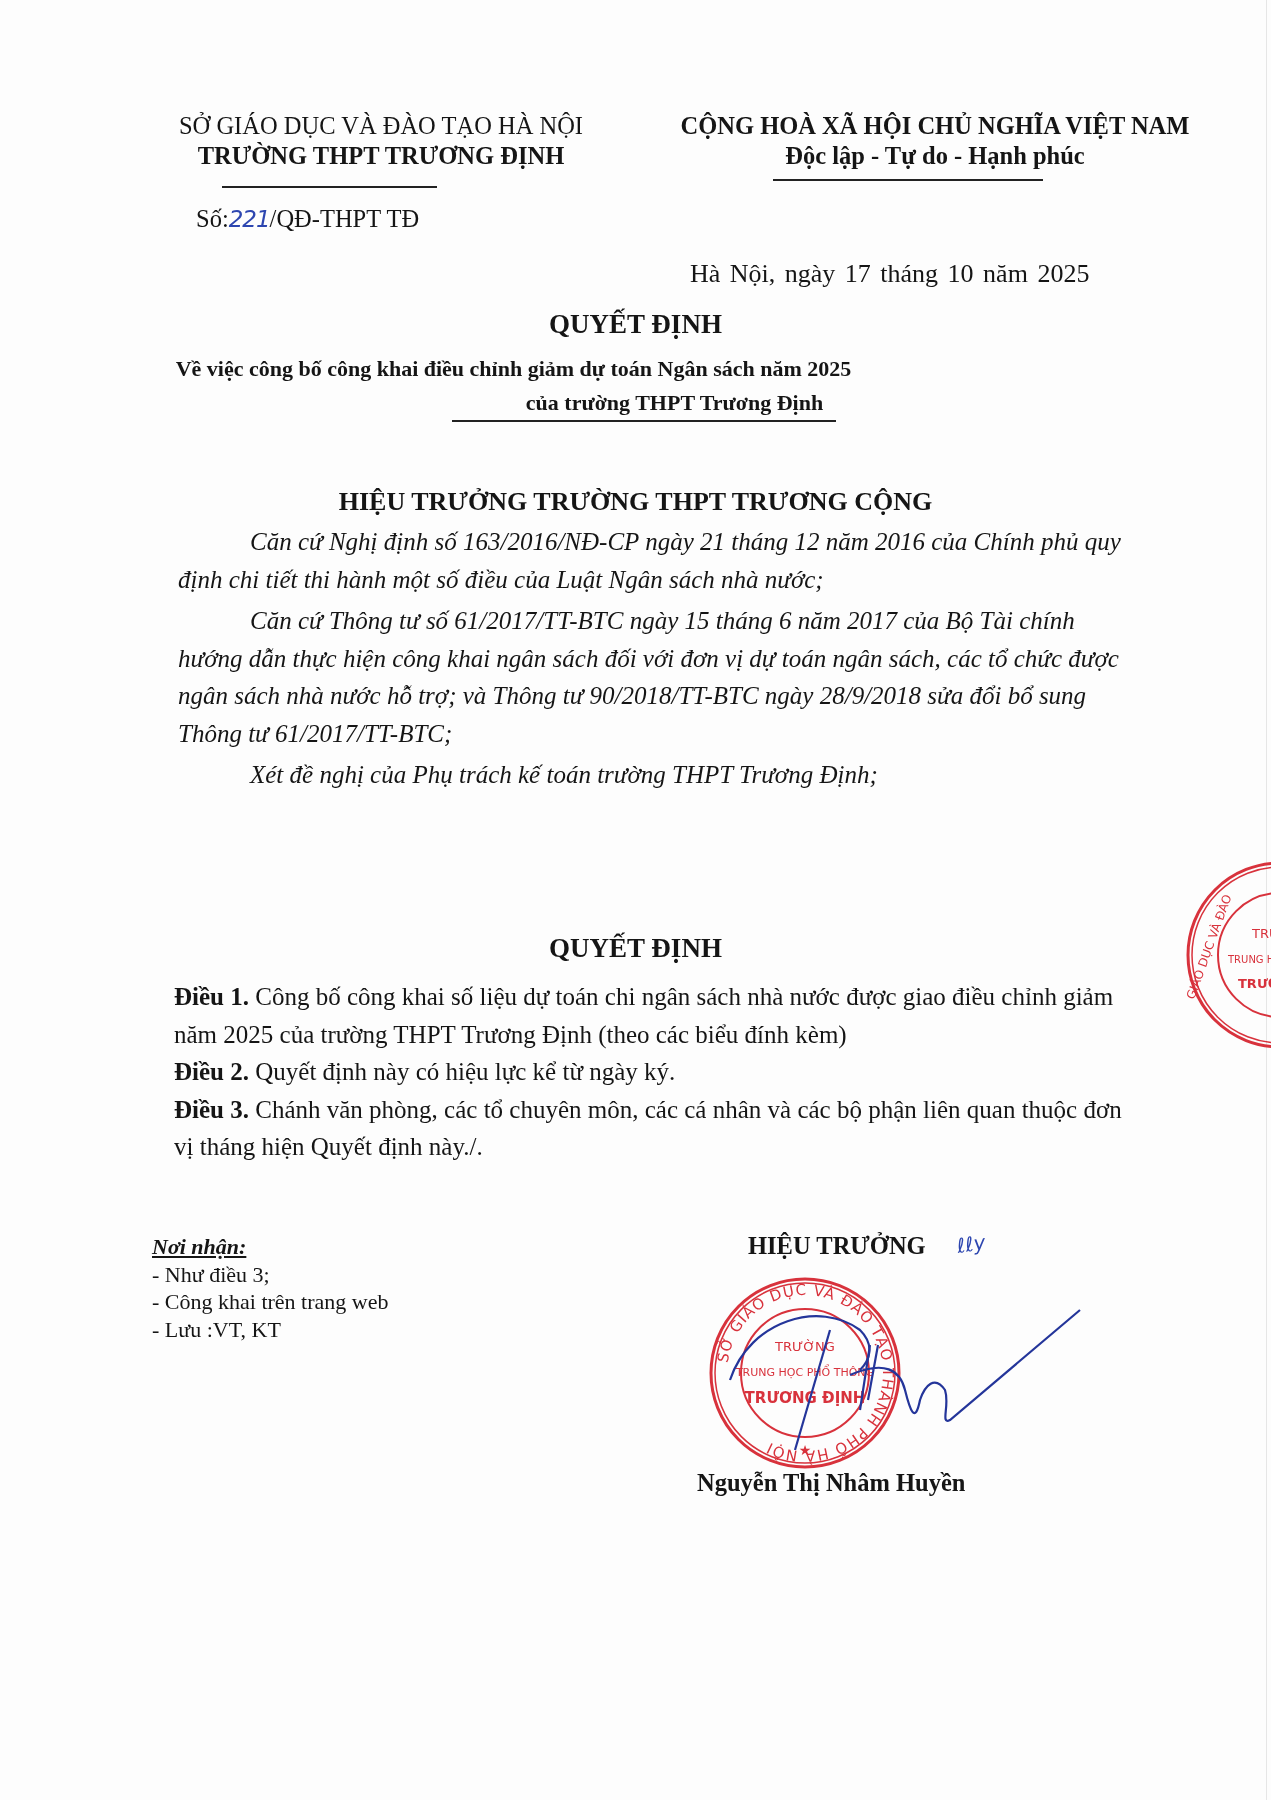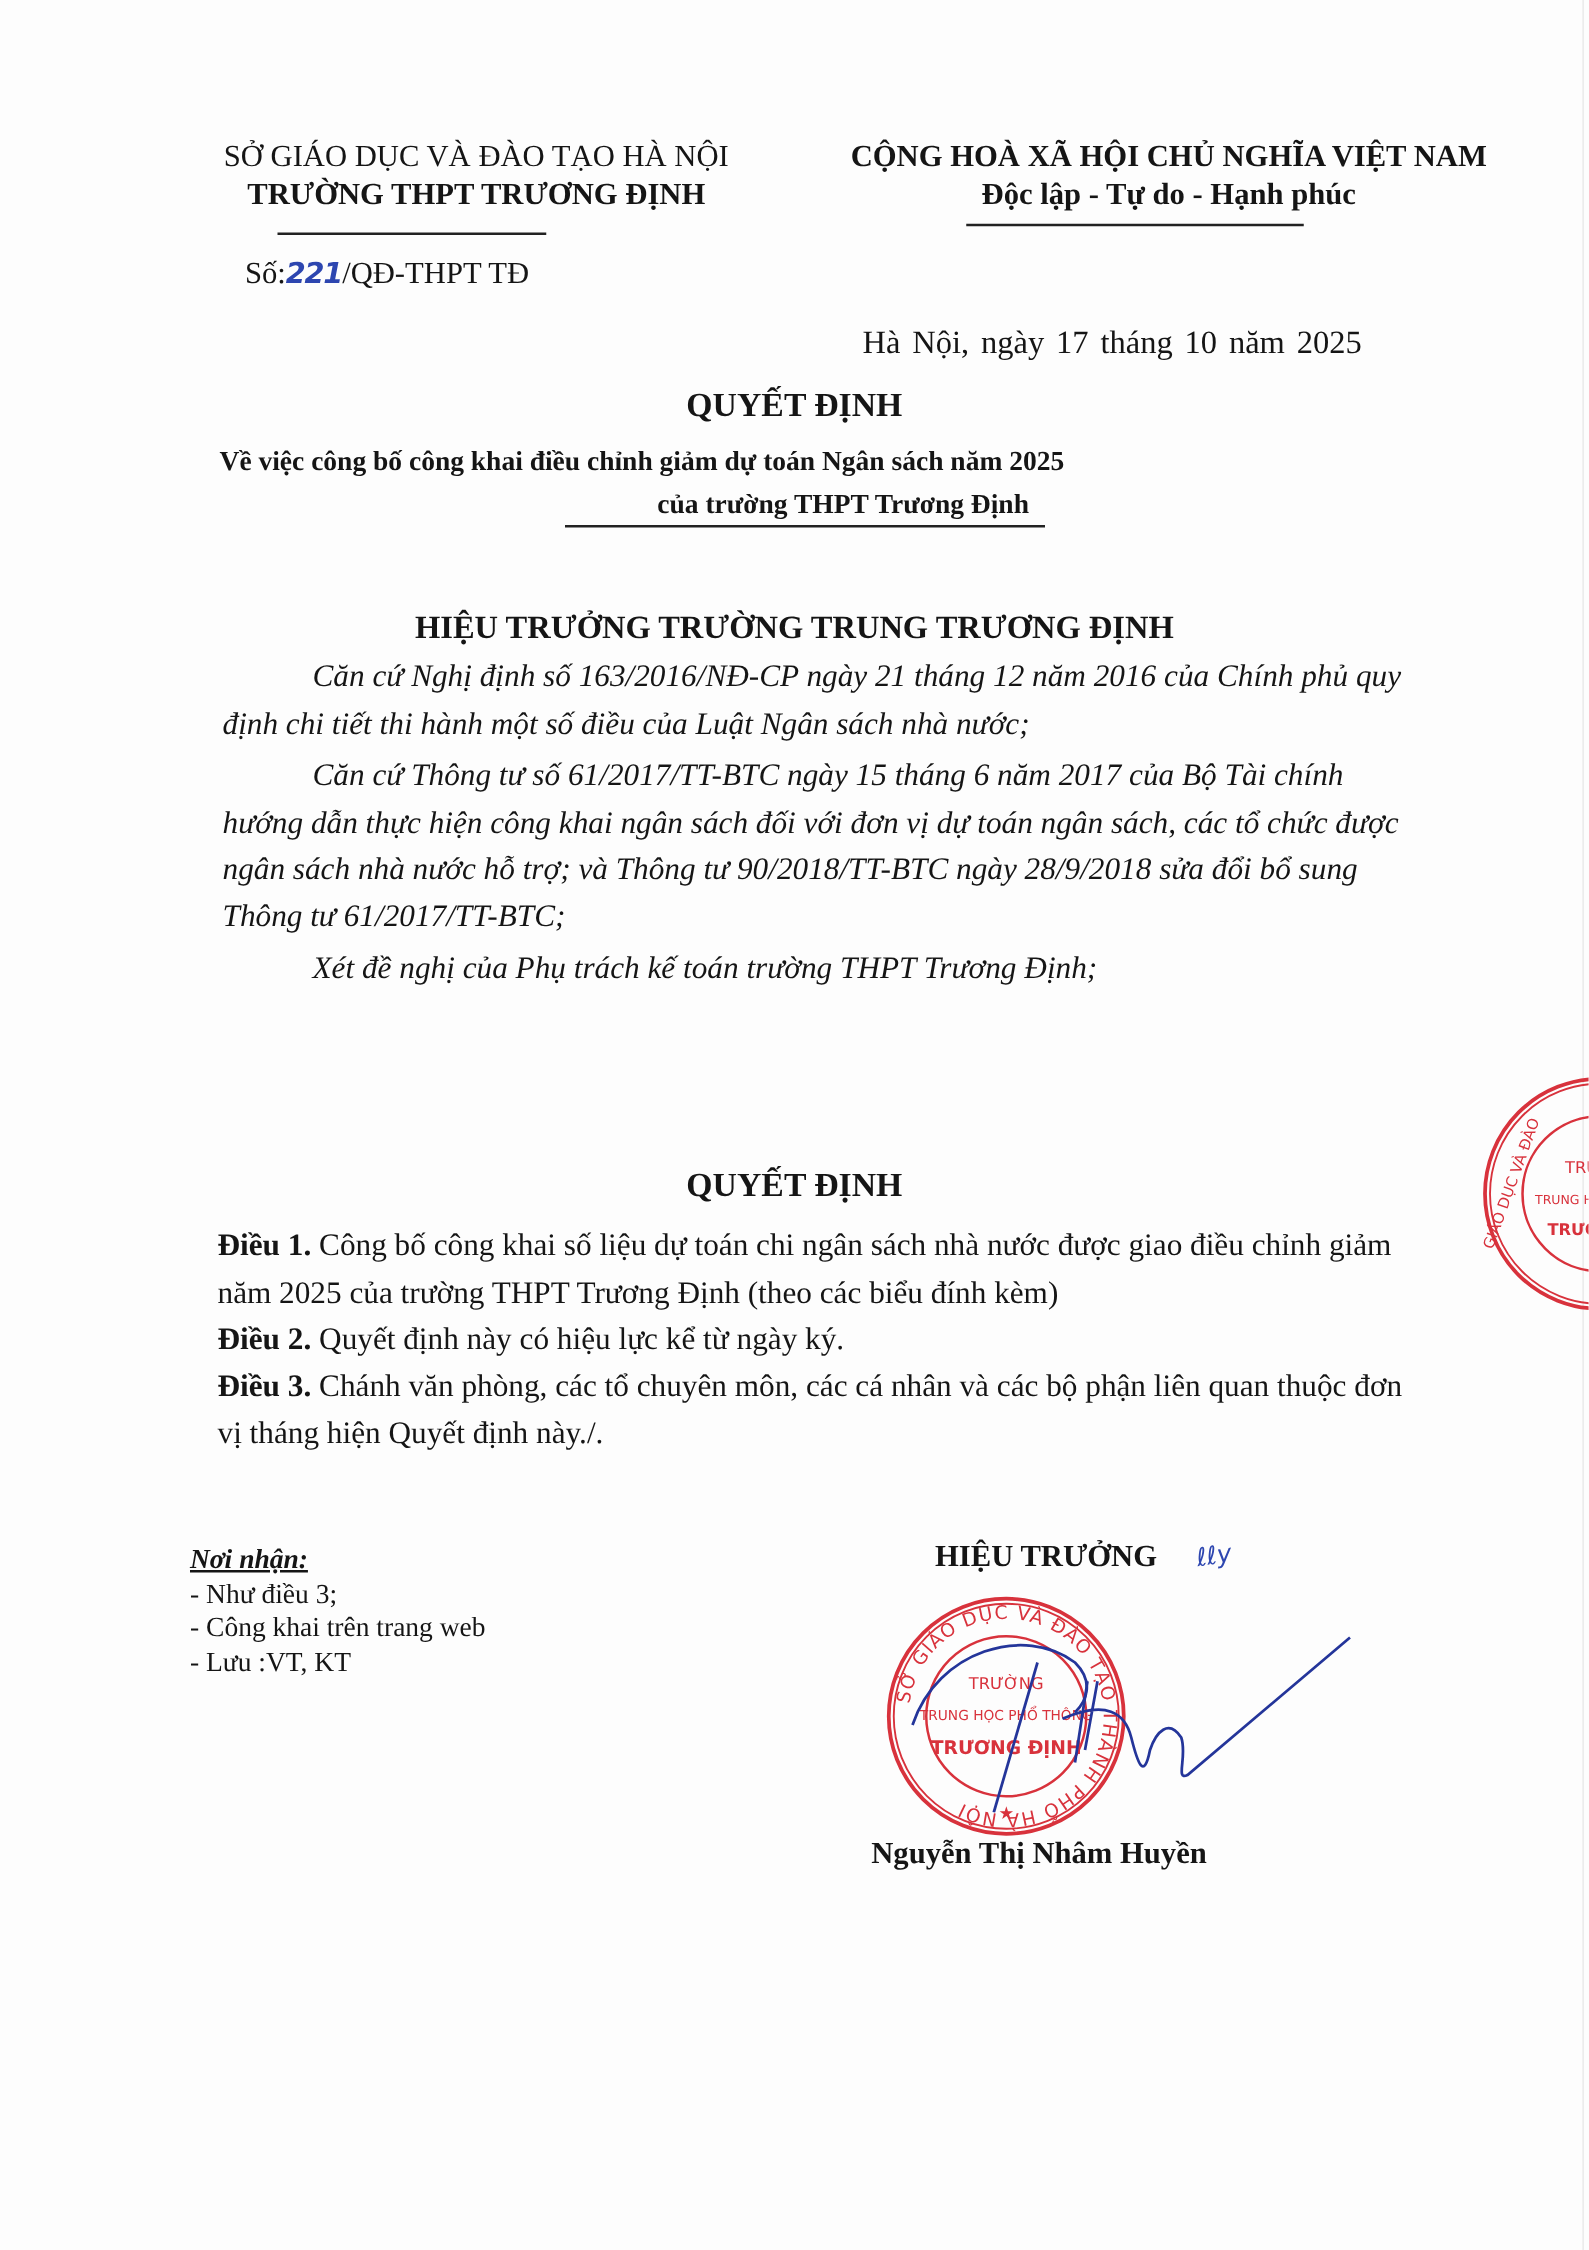--- a/index.html
+++ b/index.html
@@ -7,21 +7,21 @@
     width: 1271px; height: 1800px; background: #fdfdfd; position: relative; overflow: hidden;
     font-family: "Liberation Serif", "DejaVu Serif", serif; color: #151515;
   }
   .page-edge { position: absolute; left: 1266px; top: 0; width: 1px; height: 1800px; background: #e6e6e6; }
   .abs { position: absolute; white-space: nowrap; }
 
   .hdr-left-1 { left: 140px; top: 112px; width: 482px; font-size: 24.5px; text-align: center; }
   .hdr-left-2 { left: 140px; top: 142px; width: 482px; font-size: 24.5px; font-weight: bold; text-align: center; }
   .hdr-left-rule { left: 222px; top: 186px; width: 215px; height: 2px; background: #222; }
   .docno { left: 196px; top: 205px; font-size: 24.5px; }
-  .docno .num { font-family: "DejaVu Sans", sans-serif; font-style: italic; color: #2d46b0; font-size: 23px; letter-spacing: -1px; font-weight: bold; }
+  .docno .num { font-family: "DejaVu Sans", sans-serif; font-style: italic; color: #2d46b0; font-size: 23px; letter-spacing: -1px; }
 
   .hdr-right-1 { left: 655px; top: 112px; width: 560px; font-size: 24.5px; font-weight: bold; text-align: center; }
   .hdr-right-2 { left: 655px; top: 142px; width: 560px; font-size: 24.5px; font-weight: bold; text-align: center; }
   .hdr-right-rule { left: 773px; top: 179px; width: 270px; height: 2px; background: #222; }
   .date-line { left: 690px; top: 211px; font-size: 26px; word-spacing: 3px; margin-top: 48px; }
 
   .title { left: 0; width: 1271px; top: 309px; font-size: 27px; font-weight: bold; text-align: center; }
   .subtitle-1 { left: 0; width: 1027px; top: 356px; font-size: 22px; font-weight: bold; text-align: center; }
   .subtitle-2 { left: 0; width: 1271px; top: 390px; font-size: 22px; font-weight: bold; text-align: center; padding-left: 39px; }
   .subtitle-rule { left: 452px; top: 420px; width: 384px; height: 2px; background: #222; }
@@ -60,21 +60,21 @@
 <div class="abs hdr-right-1">CỘNG HOÀ XÃ HỘI CHỦ NGHĨA VIỆT NAM</div>
 <div class="abs hdr-right-2">Độc lập - Tự do - Hạnh phúc</div>
 <div class="abs hdr-right-rule"></div>
 <div class="abs date-line">Hà Nội,  ngày  17    tháng  10   năm 2025</div>
 
 <div class="abs title">QUYẾT ĐỊNH</div>
 <div class="abs subtitle-1">Về việc công bố công khai điều chỉnh giảm dự toán  Ngân sách năm 2025</div>
 <div class="abs subtitle-2">của trường THPT Trương Định</div>
 <div class="abs subtitle-rule"></div>
 
-<div class="abs authority">HIỆU TRƯỞNG TRƯỜNG TRUNG TRƯƠNG ĐỊNH</div>
+<div class="abs authority">HIỆU TRƯỞNG TRƯỜNG THPT TRƯƠNG CỘNG</div>
 
 <div class="abs basis" style="top:519px;">
   <p>Căn cứ Nghị định số 163/2016/NĐ-CP ngày 21 tháng 12 năm 2016 của Chính phủ quy định chi tiết thi hành một số điều của Luật Ngân sách nhà nước;</p>
   <p>Căn cứ Thông tư số 61/2017/TT-BTC ngày 15 tháng 6 năm 2017 của Bộ Tài chính hướng dẫn thực hiện công khai ngân sách đối với đơn vị dự toán ngân sách, các tổ chức được ngân sách nhà nước hỗ trợ; và Thông tư 90/2018/TT-BTC ngày 28/9/2018 sửa đổi bổ sung Thông tư 61/2017/TT-BTC;</p>
   <p>Xét đề nghị của Phụ trách kế toán trường THPT Trương Định;</p>
 </div>
 
 <div class="abs decide">QUYẾT ĐỊNH</div>
 
 <div class="abs articles">

